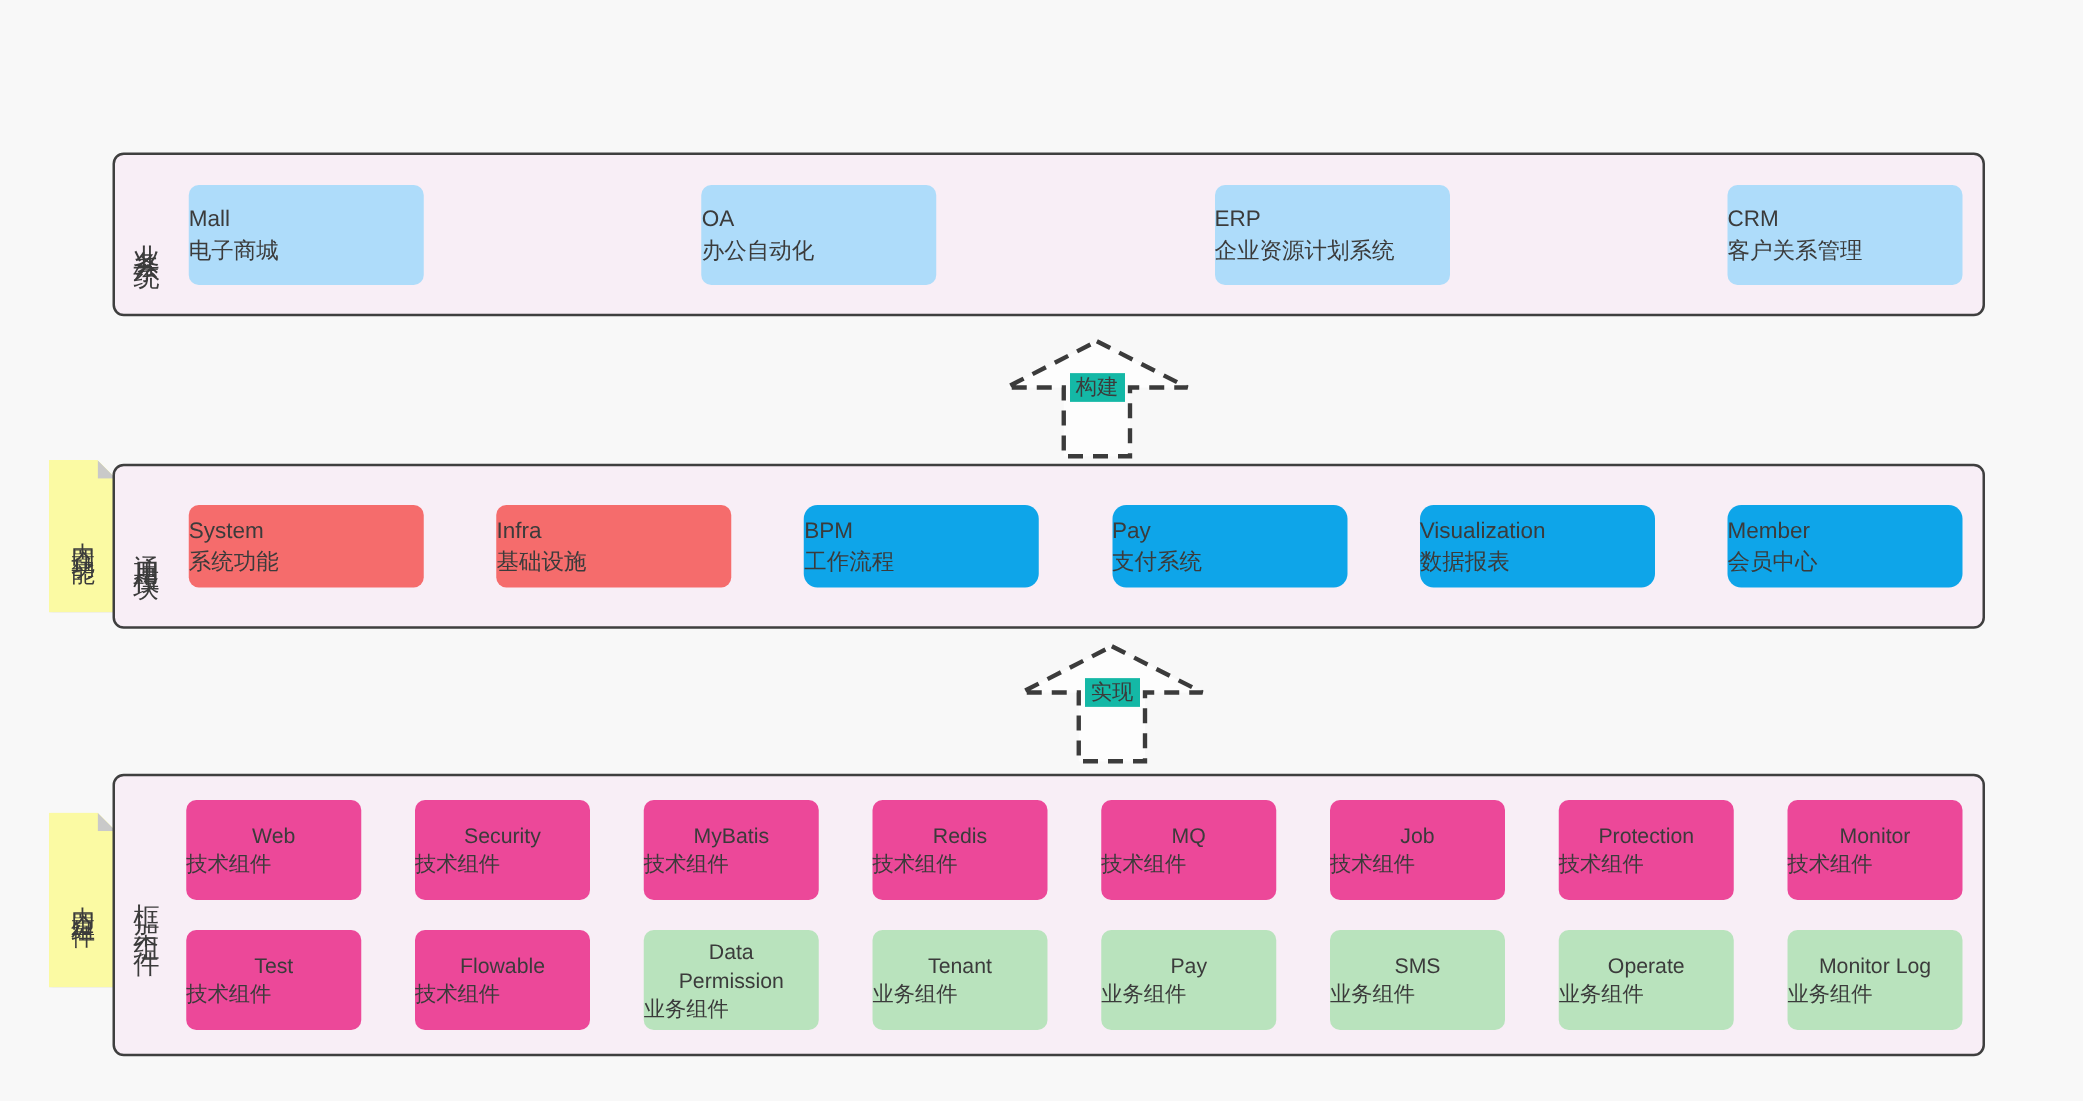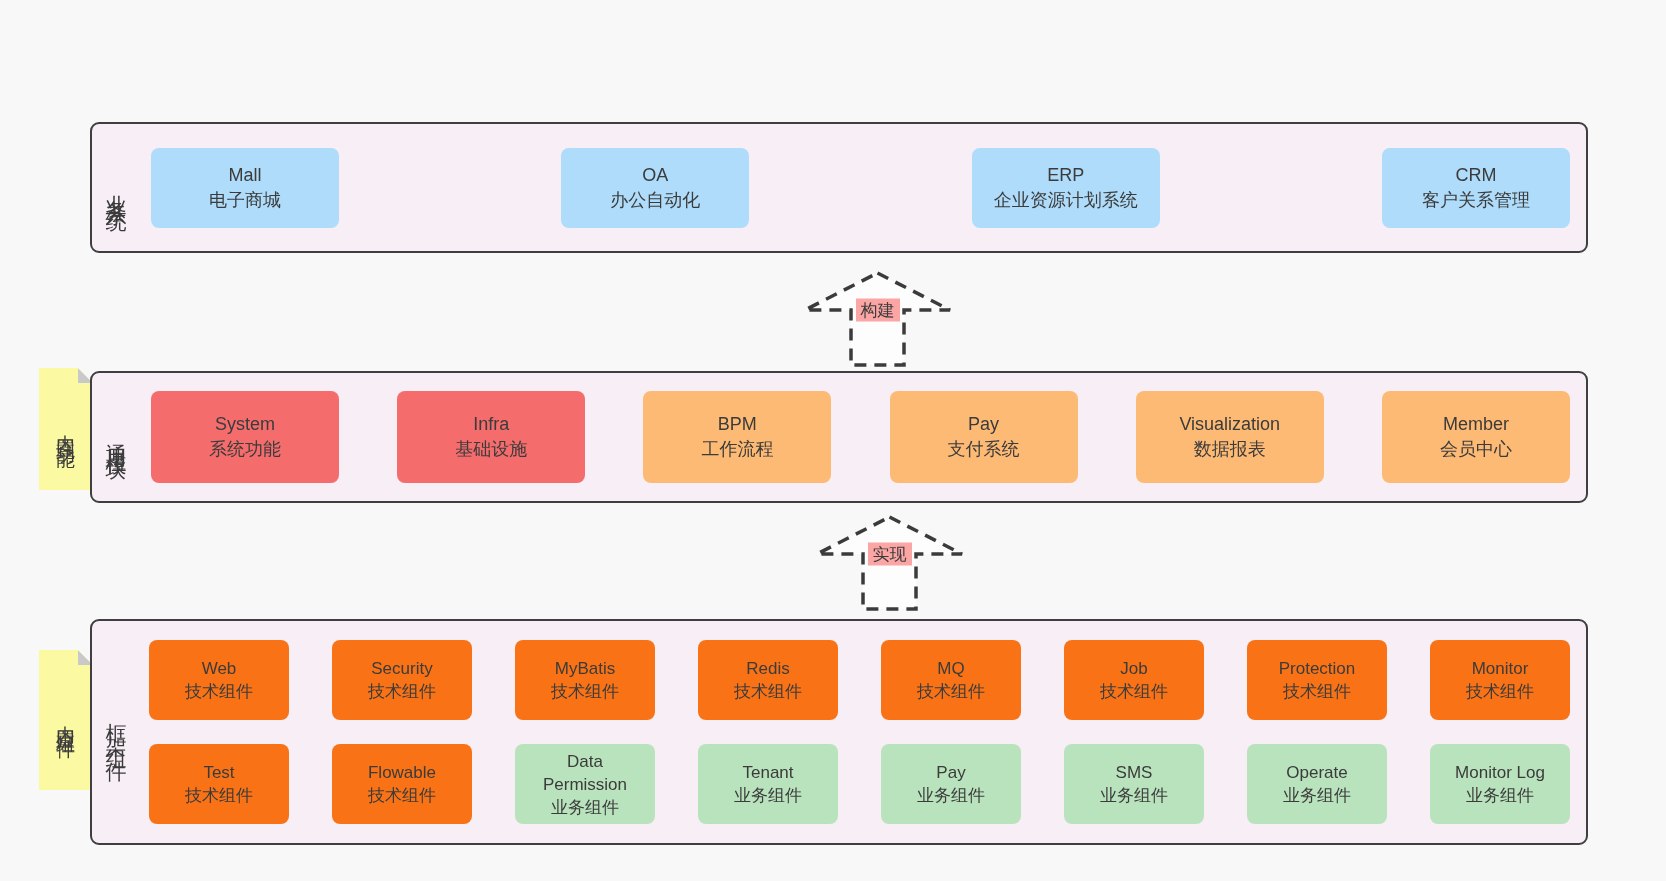--- a/index.html
+++ b/index.html
@@ -24,31 +24,31 @@
   }
   .layer-3 .layer-title{letter-spacing:13px;}
   .box-area{
     flex:1;display:flex;justify-content:space-between;align-items:center;
     padding:0 16px 0 24px;min-width:0;
   }
   .layer-3 .box-area{flex-direction:column;justify-content:center;gap:24px;padding:0 16px 0 22px;}
   .row{width:100%;display:flex;justify-content:space-between;}
   .box{
     box-sizing:border-box;border-radius:8px;
-    display:flex;flex-direction:column;justify-content:center;align-items:center;
+    display:flex;flex-direction:column;justify-content:center;align-items:flex-start;
     text-align:center;line-height:25px;font-size:18px;
   }
   .layer-1 .box,.layer-2 .box{width:188px;height:80px;}
-  .layer-2 .box{height:92px;}
+  .layer-2 .box{height:66px;}
   .layer-3 .box{width:140px;height:80px;font-size:17px;line-height:23px;}
   .layer-3 .bn{max-width:112px;margin:0 auto;}
   .box.blue{background:#aedcfa;}
   .box.red{background:#f56c6c;}
-  .box.pink{background:#fdba74;}
-  .box.green{background:#f97316;}
+  .box.pink{background:#0ea5e9;border-radius:11px;}
+  .box.green{background:#ec4899;}
   .box.lgreen{background:#b9e3bd;}
   .sticky{
     position:absolute;left:39px;width:54px;background:#fbfaa3;z-index:1;
     display:flex;align-items:center;justify-content:center;
     clip-path:polygon(0 0,calc(100% - 15px) 0,100% 15px,100% 100%,0 100%);
     box-shadow:1px 2px 3px rgba(0,0,0,.18);
   }
   .sticky-1{top:368px;height:122px;}
   .sticky-2{top:650px;height:140px;}
   .sticky-text{
@@ -58,21 +58,21 @@
   .fold{
     position:absolute;top:0;right:0;width:15px;height:15px;
     background:#c9c9c9;clip-path:polygon(0 0,100% 100%,0 100%);
   }
   .arrow{position:absolute;width:155px;height:98px;z-index:0;}
   .arrow-1{left:800px;top:270px;}
   .arrow-2{left:812px;top:514px;text-align:right;}
   .arrow svg{display:block;width:100%;height:100%;}
   .arrow-label{
     position:absolute;left:50%;top:40px;transform:translate(-50%,-50%);
-    background:#fca5a5;padding:3px 5px;font-size:17px;line-height:1;
+    background:#14b8a6;padding:3px 5px;font-size:17px;line-height:1;
     white-space:nowrap;
   }
 </style>
 </head>
 <body>
 
 <div class="layer layer-1">
   <div class="layer-title">业务系统</div>
   <div class="box-area">
     <div class="box blue">

